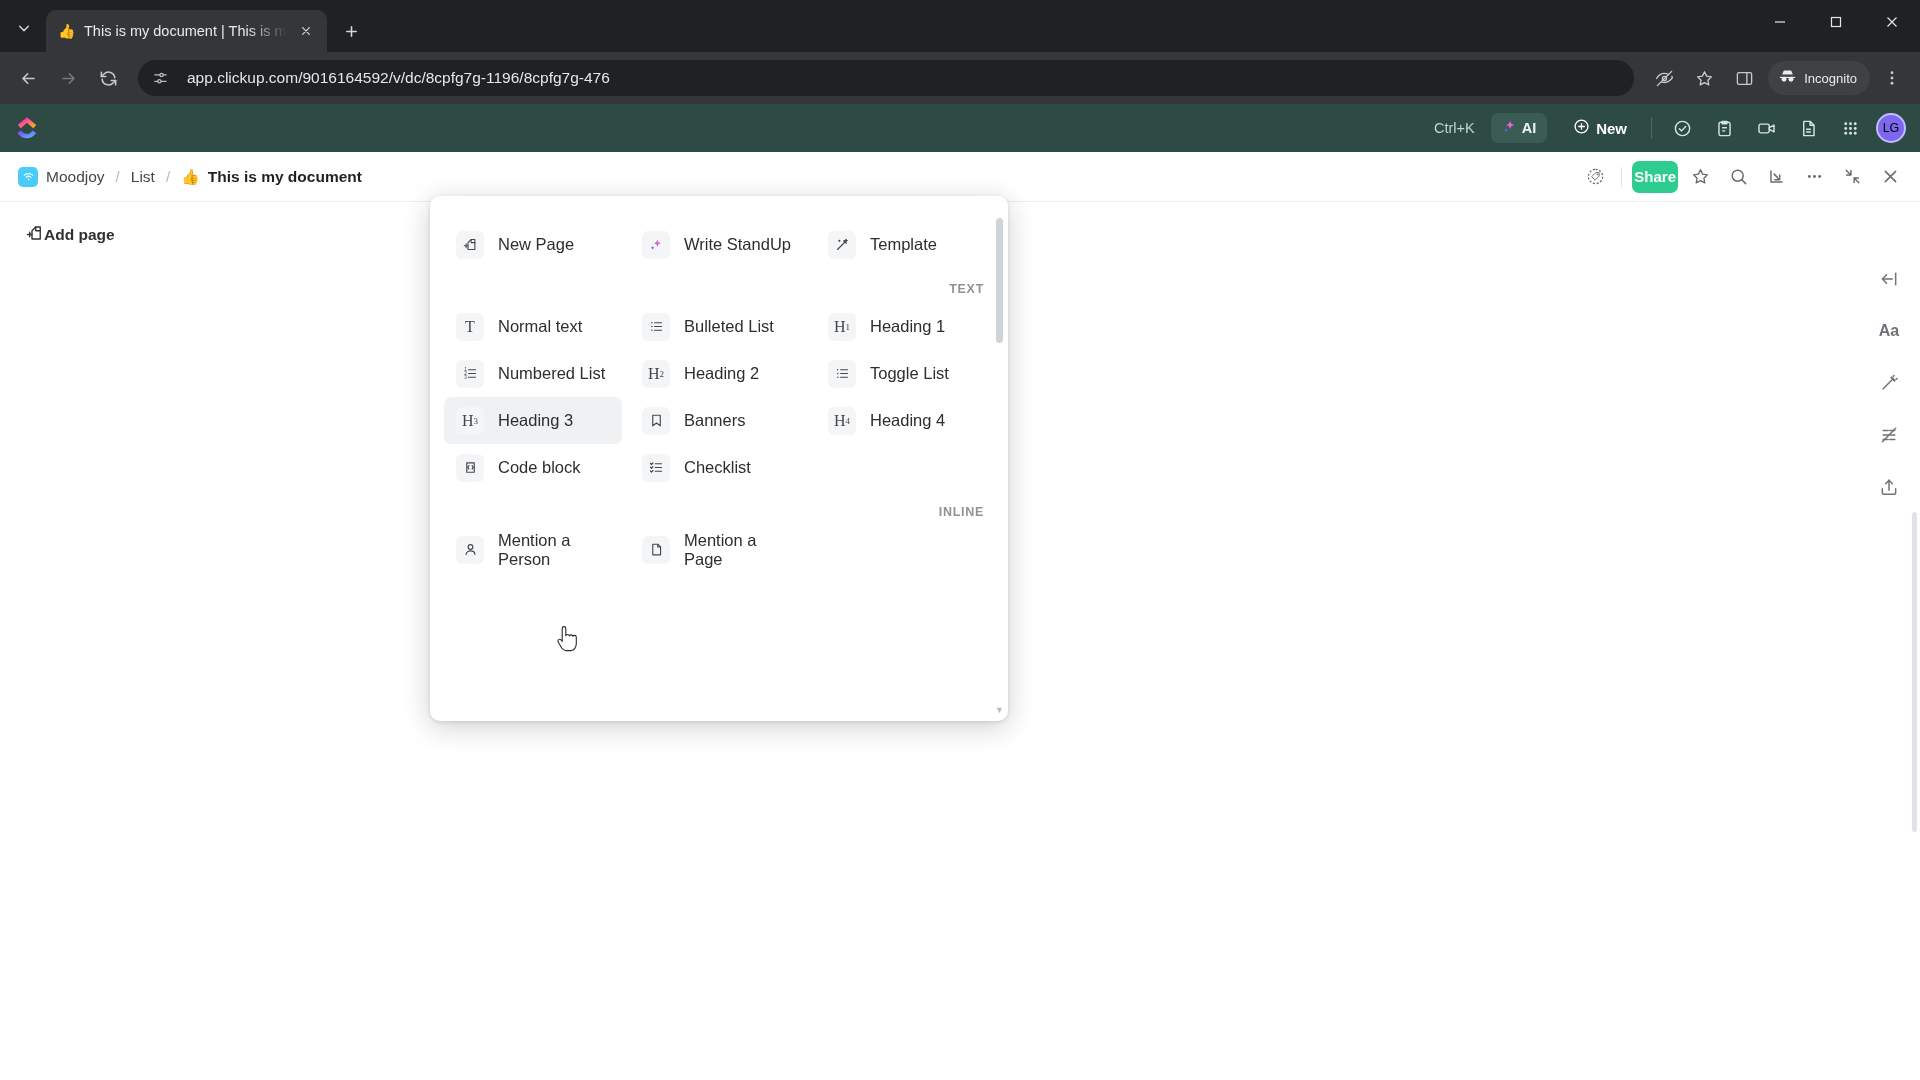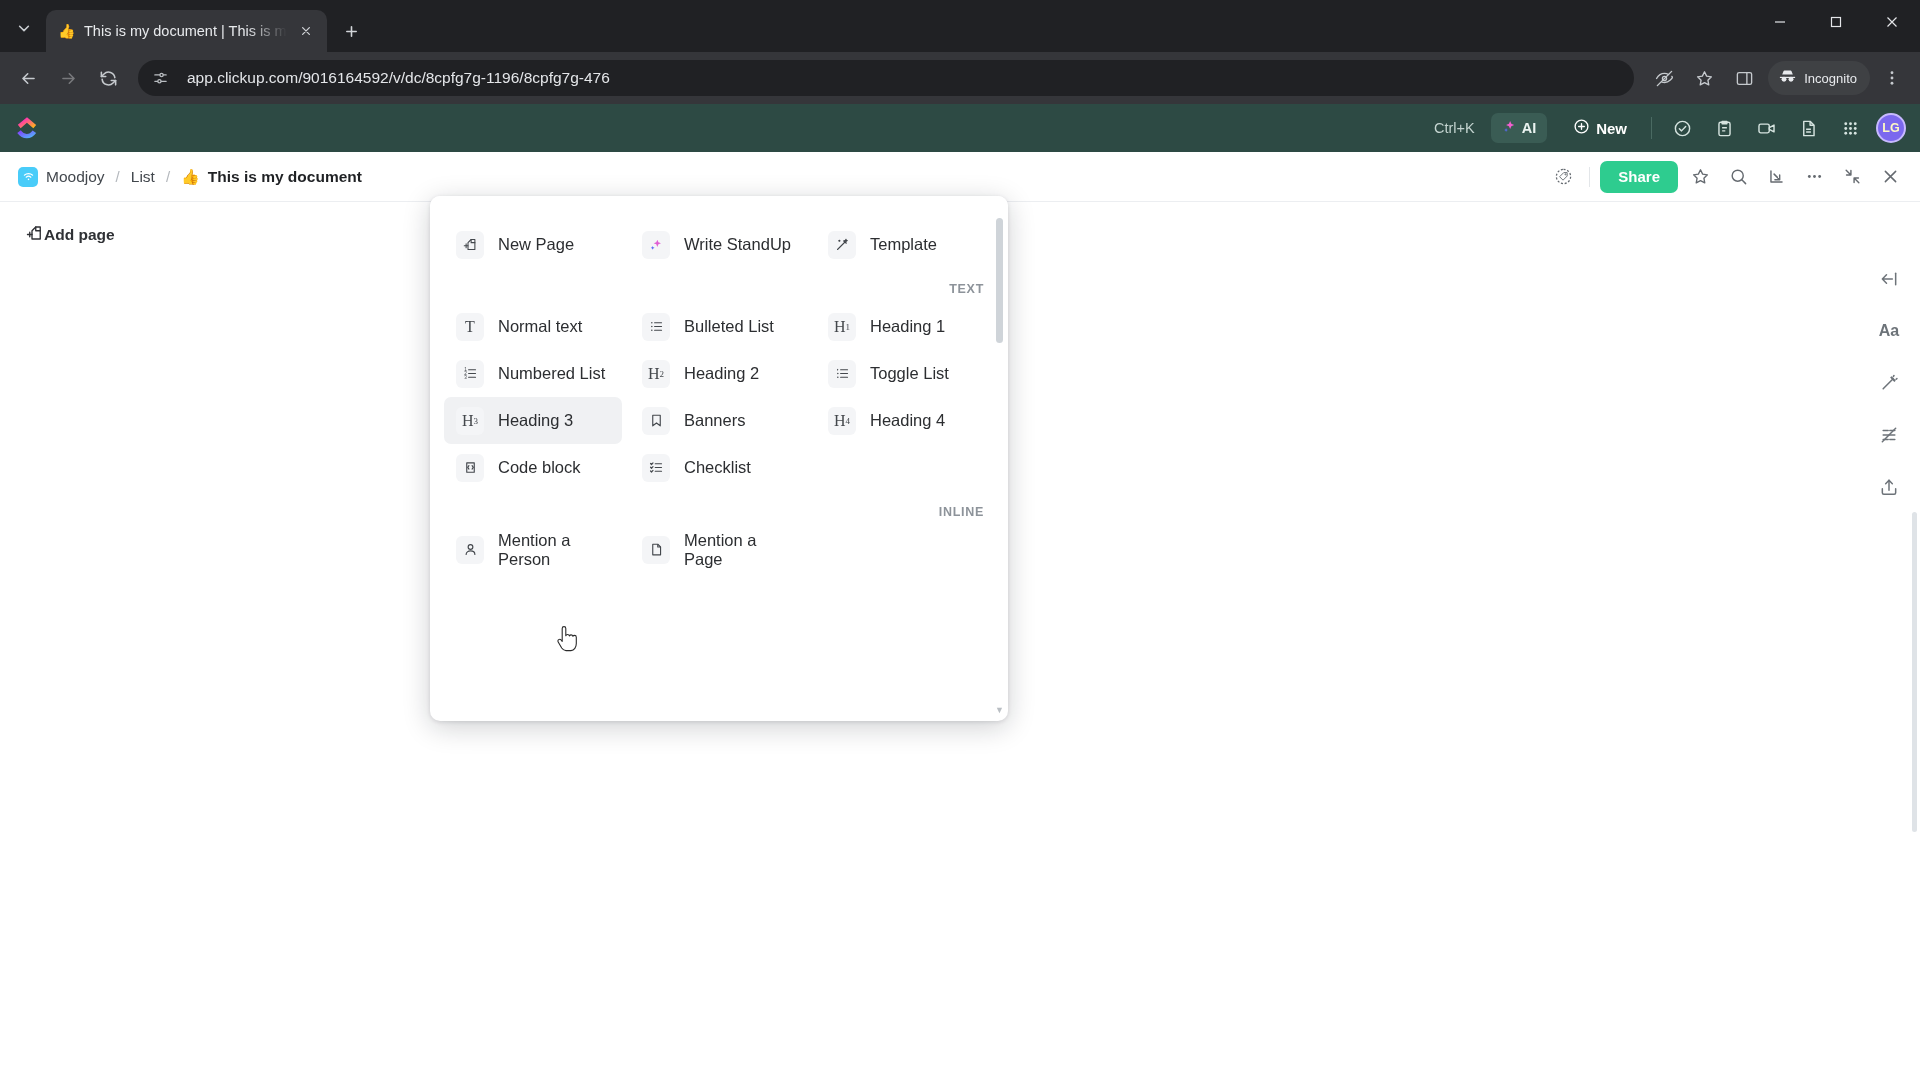--- a/index.html
+++ b/index.html
@@ -112,21 +112,21 @@
     display: flex; align-items: center; gap: 6px; color: #ffffff;
     font-size: 15px; font-weight: 700; padding: 5px 10px; border-radius: 6px; flex: 0 0 auto;
   }
   .hdr-sep { width: 1px; height: 22px; background: #4a6a62; flex: 0 0 auto; margin: 0 4px;}
   .hdr-icon {
     width: 32px; height: 32px; border-radius: 6px; flex: 0 0 auto;
     display: flex; align-items: center; justify-content: center; color: #d6e4e0;
   }
   .avatar {
     width: 30px; height: 30px; border-radius: 50%; background: #7b68ee;
-    color: #fef9c3; font-size: 12.5px; font-weight: 700; flex: 0 0 auto;
+    color: #000000; font-size: 12.5px; font-weight: 400; flex: 0 0 auto;
     display: flex; align-items: center; justify-content: center;
     border: 2px solid #c7b9ff;
   }
 
   .doc-bar {
     height: 50px; background: #ffffff; border-bottom: 1px solid #eceef1;
     display: flex; align-items: center; padding: 0 14px 0 18px; gap: 8px;
   }
   .crumb-icon {
     width: 20px; height: 20px; border-radius: 5px; background: #49ccf9;
@@ -139,21 +139,21 @@
   .crumb.active { font-weight: 700; color: #1f2124; }
   .crumb-emoji { font-size: 15px; }
   .doc-bar-right { margin-left: auto; display: flex; align-items: center; gap: 6px; }
   .dbicon {
     width: 32px; height: 32px; border-radius: 6px;
     display: flex; align-items: center; justify-content: center;
     color: #656a70; flex: 0 0 auto;
   }
   .share-btn {
     height: 32px; background: #2ecc8f; color: #fff; border-radius: 7px;
-    display: flex; align-items: center; padding: 0 18px;
+    display: flex; align-items: center; padding: 0 2px;
     font-size: 15px; font-weight: 700; flex: 0 0 auto;
   }
   .vsep { width: 1px; height: 20px; background: #e3e6e9; margin: 0 4px; flex: 0 0 auto;}
 
   .doc-body { position: relative; height: calc(100% - 98px); background: #fff; }
 
   .page-side {
     position: absolute; left: 0; top: 0; width: 300px; padding: 16px 0 0 18px;
   }
   .add-page {

